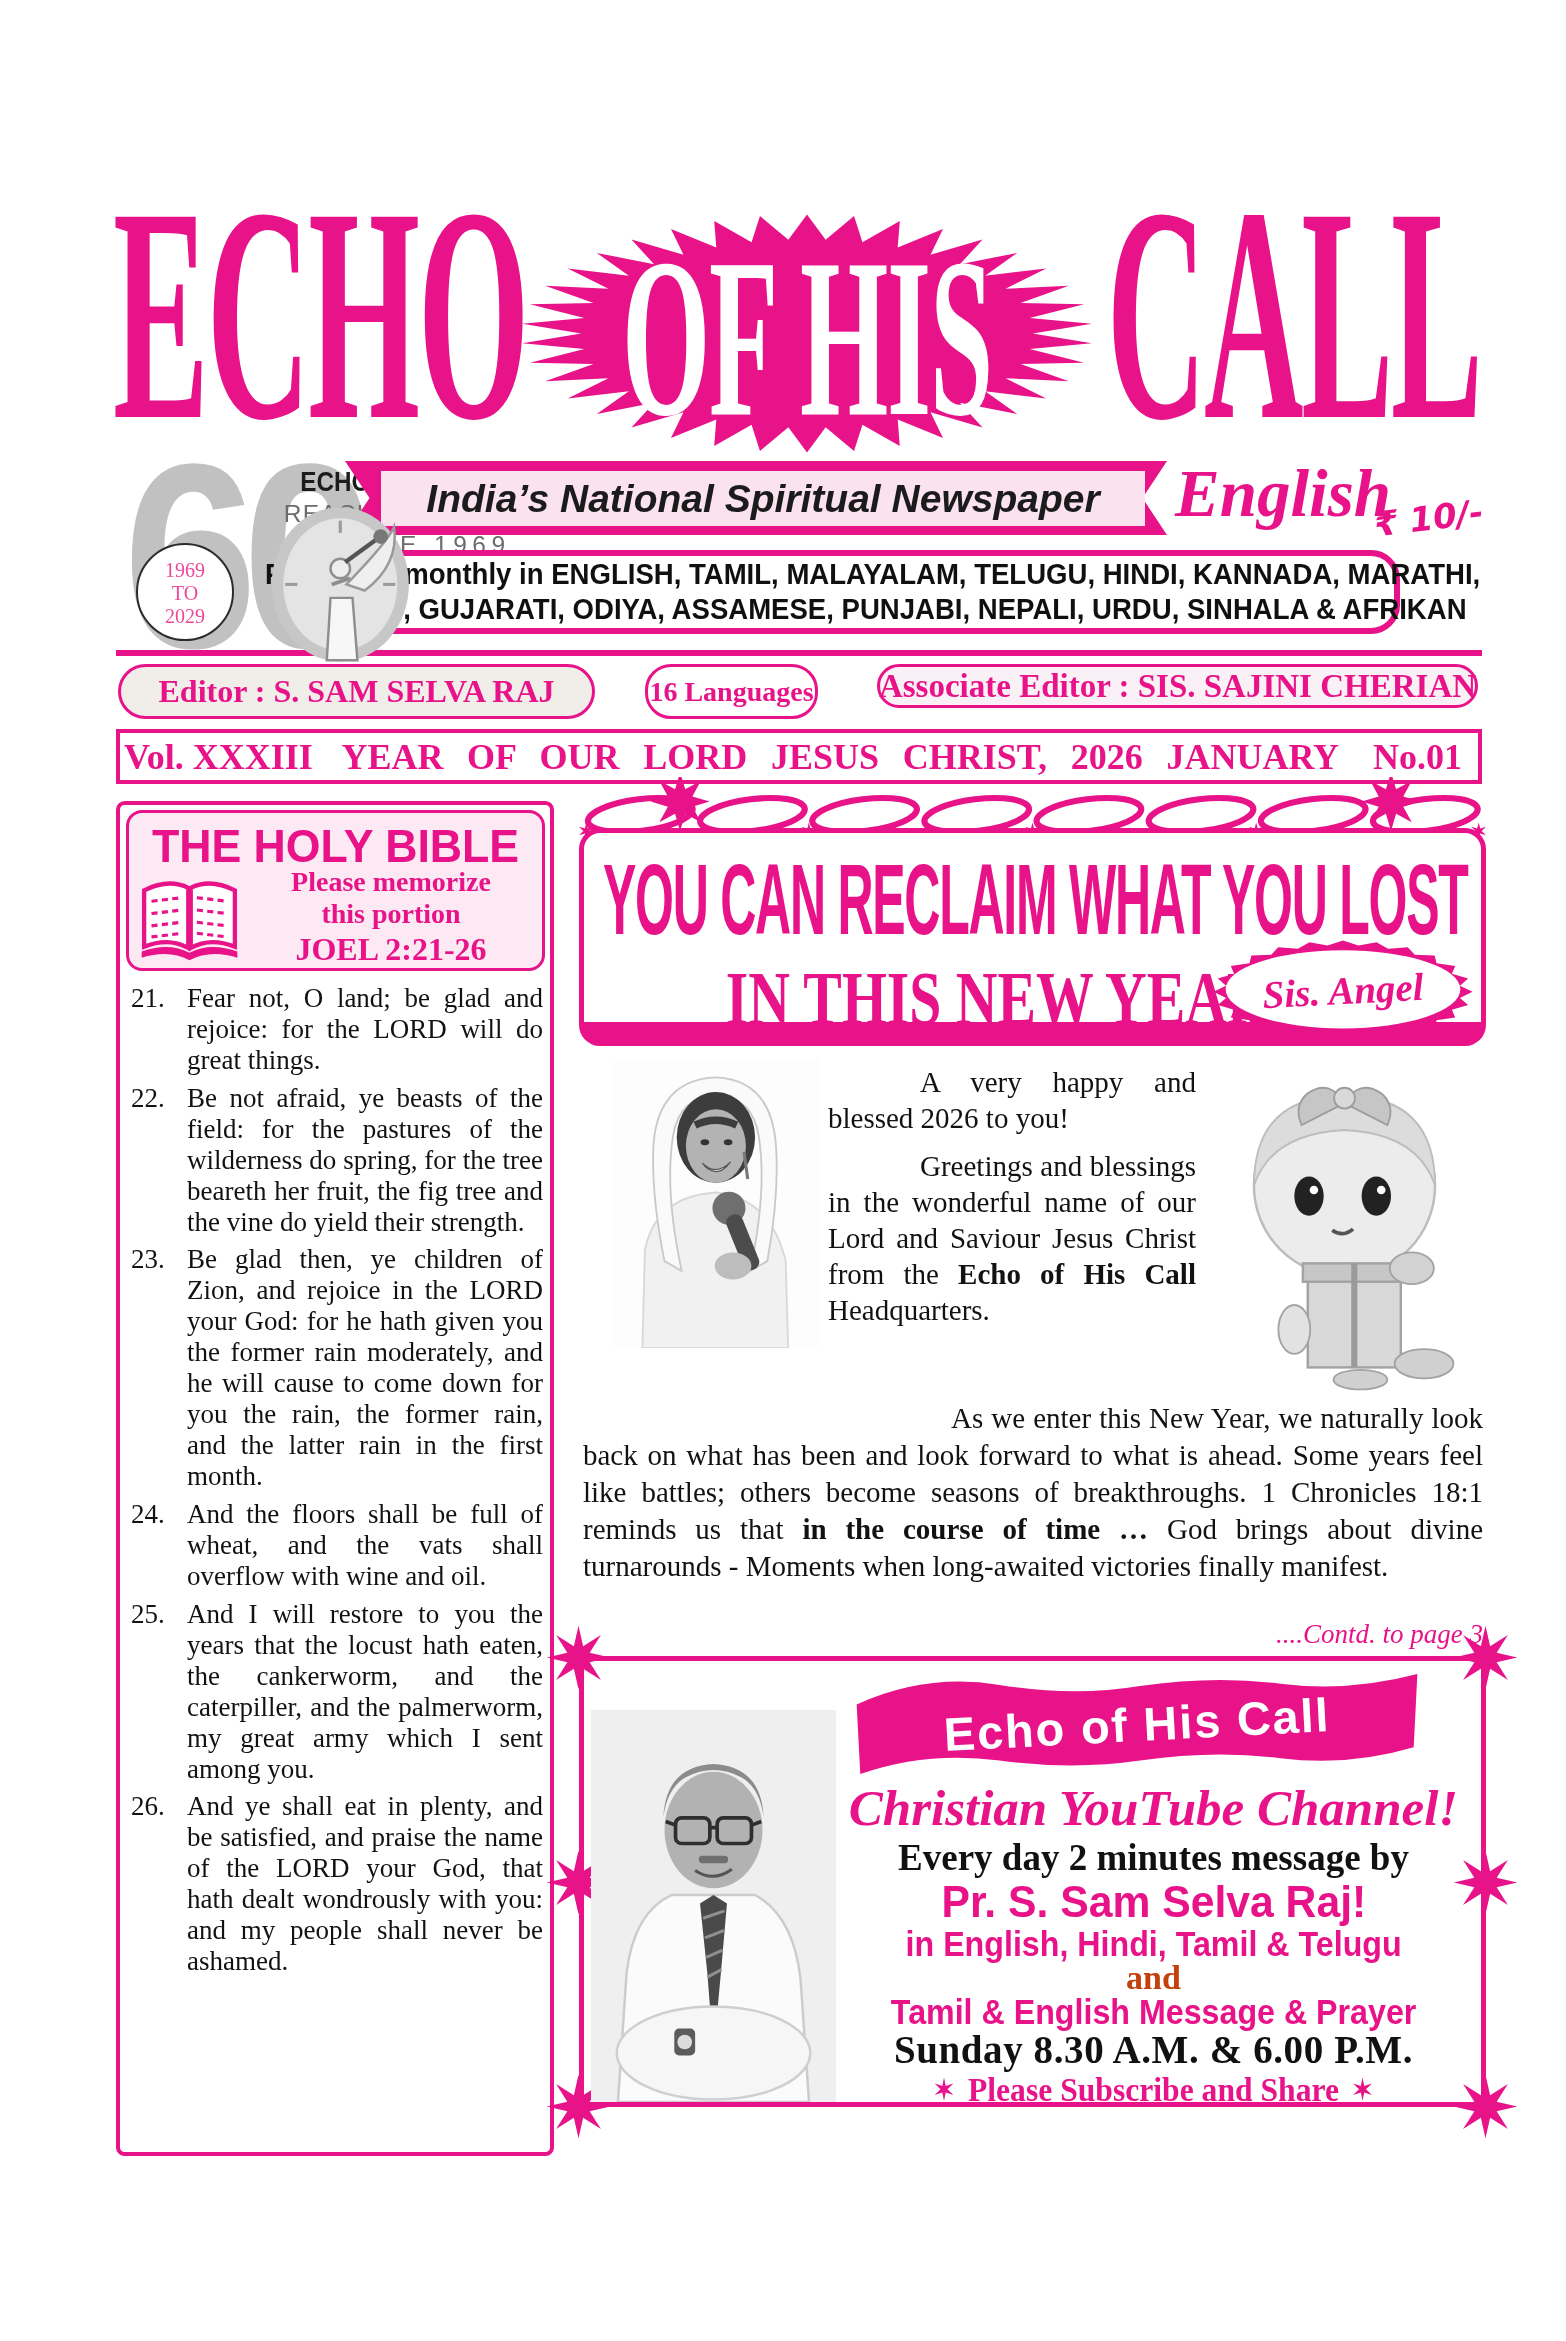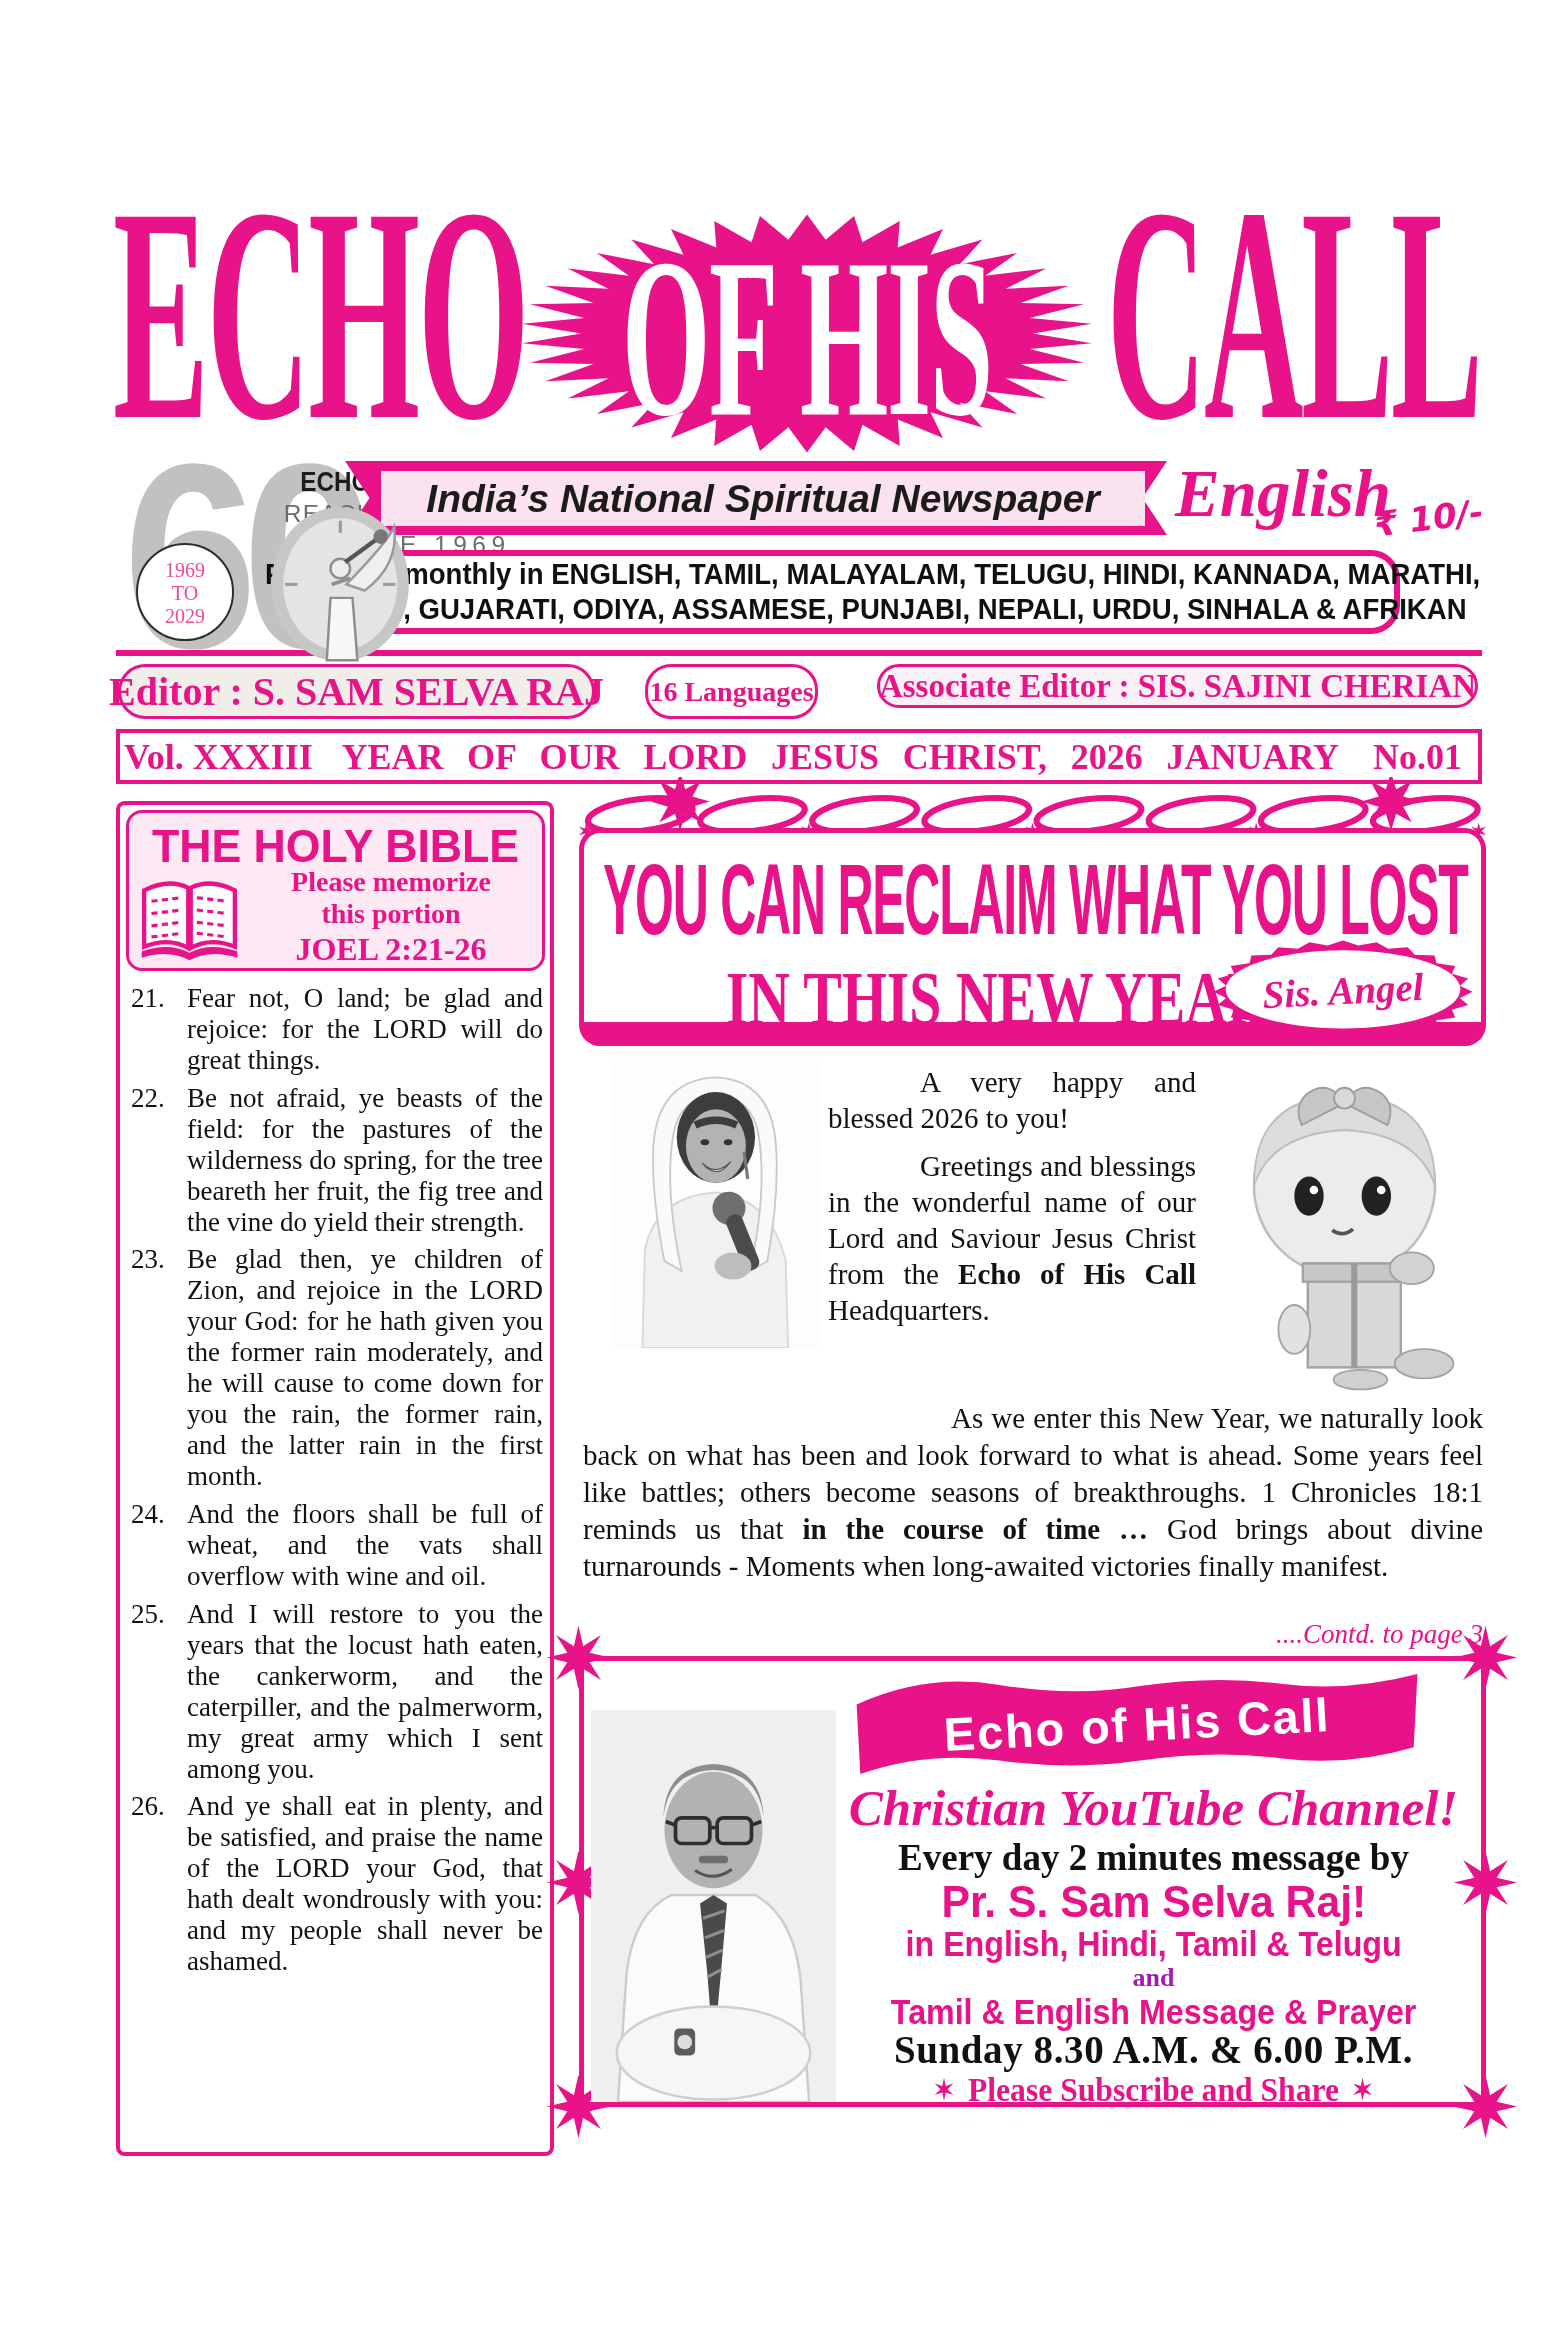--- a/index.html
+++ b/index.html
@@ -53,21 +53,21 @@
   #pub{left:345px;top:550px;width:1055px;height:84px;border:6.1px solid var(--pink);border-radius:29px;background:#fff;
     display:flex;flex-direction:column;align-items:center;justify-content:center;}
   #pub div{font-family:"Liberation Sans",sans-serif;font-weight:bold;font-size:29px;line-height:35px;color:#101010;
     transform:scaleX(.95);white-space:nowrap;}
 
   #rule1{left:116px;top:650px;width:1366px;height:6.1px;background:var(--pink);}
 
   
   .pill{border:3.7px solid var(--pink);display:flex;align-items:center;justify-content:center;
     font-family:"Liberation Serif",serif;font-weight:bold;color:var(--pink);white-space:nowrap;}
-  #ed-box{left:118px;top:664px;width:477px;height:55px;border-radius:28px;background:#F1EEEA;font-size:40px;}
+  #ed-box{left:118px;top:664px;width:477px;height:55px;border-radius:28px;background:#F1EEEA;font-size:32px;}
   #lang-box{left:637px;top:664px;width:173px;height:55px;border-radius:26px;background:#fff;font-size:28px;margin-left:8px;}
   #as-box{left:877px;top:664px;width:601px;height:44px;border-radius:28px;background:#F9F1F5;font-size:33px;}
 
   
   #volbar{left:116px;top:729px;width:1366px;height:55px;border:4.3px solid var(--pink);background:#fff;
     display:flex;align-items:center;font-family:"Liberation Serif",serif;font-weight:bold;color:var(--pink);}
   #volbar .vol{font-size:36px;padding-left:4px;width:257px;}
   #volbar .vtitle{font-size:36px;flex:1;text-align:center;word-spacing:14.7px;white-space:nowrap;}
   #volbar .vno{font-size:36px;padding-right:16px;width:159px;text-align:right;}
 
@@ -115,21 +115,21 @@
   .corner-star{width:67px;height:67px;}
   #man{left:591px;top:1710px;}
   #flag{left:852px;top:1669px;}
   #flag-text{left:852px;top:1681px;width:570px;height:86px;display:flex;align-items:center;justify-content:center;
     font-family:"Liberation Sans",sans-serif;font-weight:bold;font-size:47px;color:#fff;transform:rotate(-3deg);letter-spacing:1.8px;white-space:nowrap;}
   #yt-col{left:828px;top:1778px;width:651px;display:flex;flex-direction:column;align-items:center;}
   .yt-title{font-family:"Liberation Serif",serif;font-weight:bold;font-style:italic;font-size:51px;line-height:60px;color:var(--pink);white-space:nowrap;}
   .yt-line1{font-family:"Liberation Serif",serif;font-weight:bold;font-size:37px;line-height:39px;color:#111;white-space:nowrap;}
   .yt-name{font-family:"Liberation Sans",sans-serif;font-weight:bold;font-size:44px;line-height:49px;color:var(--pink);transform:scaleX(.97);white-space:nowrap;}
   .yt-langs{font-family:"Liberation Sans",sans-serif;font-weight:bold;font-size:35px;line-height:36px;color:var(--pink);transform:scaleX(.92);white-space:nowrap;}
-  .yt-and{font-family:"Liberation Serif",serif;font-weight:bold;font-size:26px;line-height:32px;color:#a21caf;}
+  .yt-and{font-family:"Liberation Serif",serif;font-weight:bold;font-size:34px;line-height:32px;color:#c2410c;}
   .yt-line2{font-family:"Liberation Sans",sans-serif;font-weight:bold;font-size:35px;line-height:36px;color:var(--pink);transform:scaleX(.92);white-space:nowrap;}
   .yt-sched{font-family:"Liberation Serif",serif;font-weight:bold;font-size:39px;line-height:39px;color:#111;letter-spacing:0.6px;white-space:nowrap;}
   .yt-sub{display:flex;align-items:center;gap:13.5px;margin-top:3.7px;
     font-family:"Liberation Serif",serif;font-weight:bold;font-size:34px;line-height:34px;color:var(--pink);transform:scaleX(.93);white-space:nowrap;}
 </style>
 </head>
 <body>
 
 <div id="page">
 

